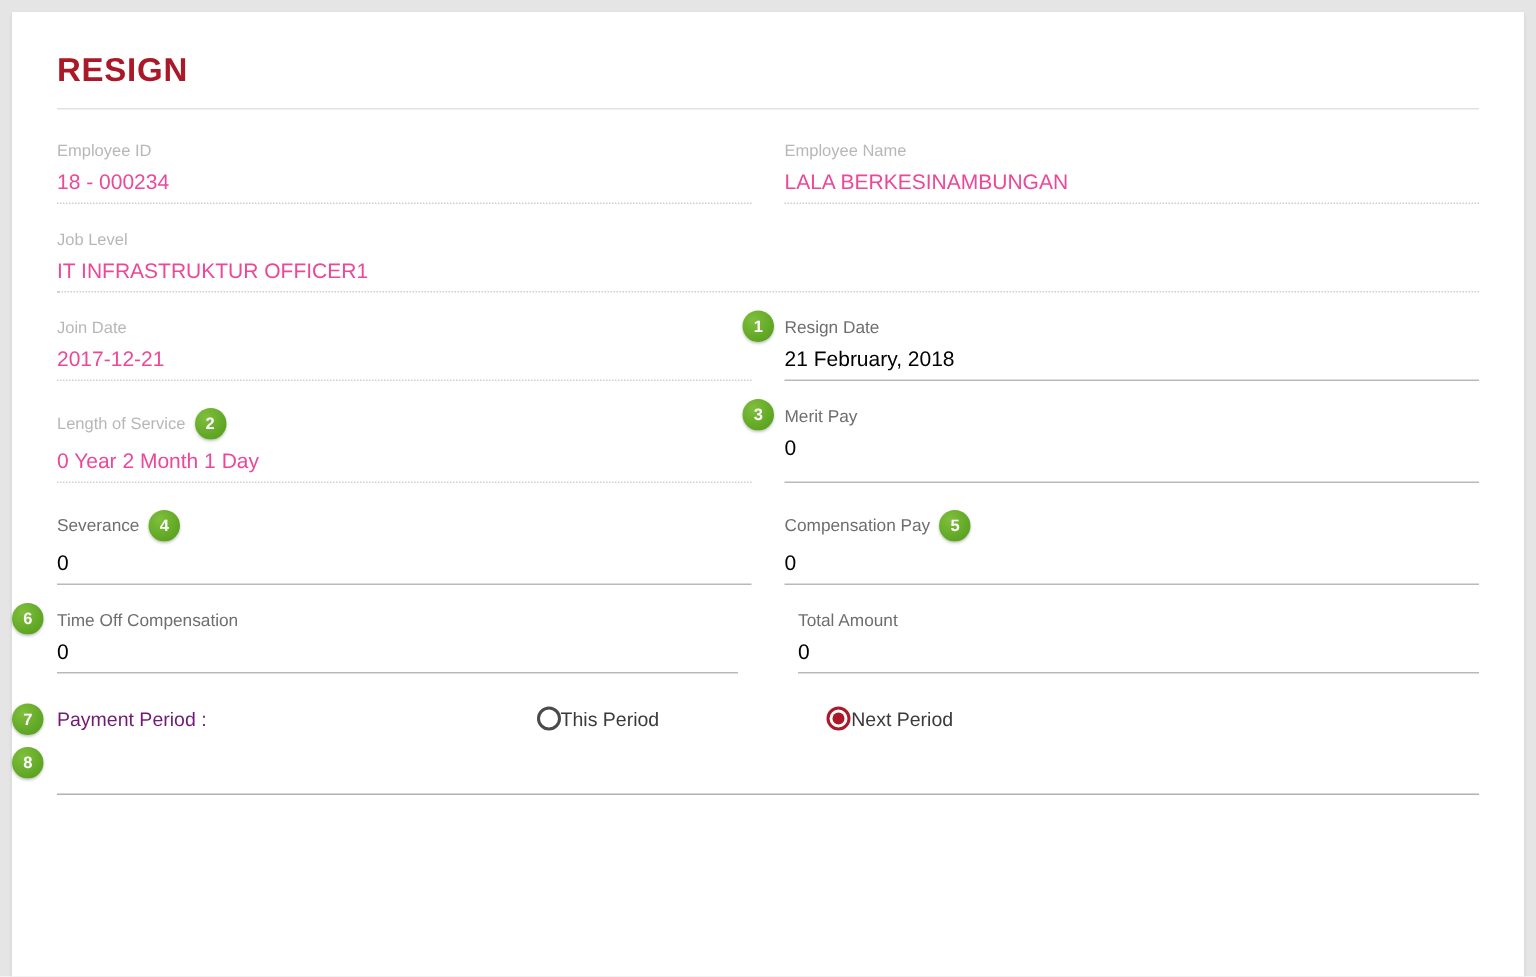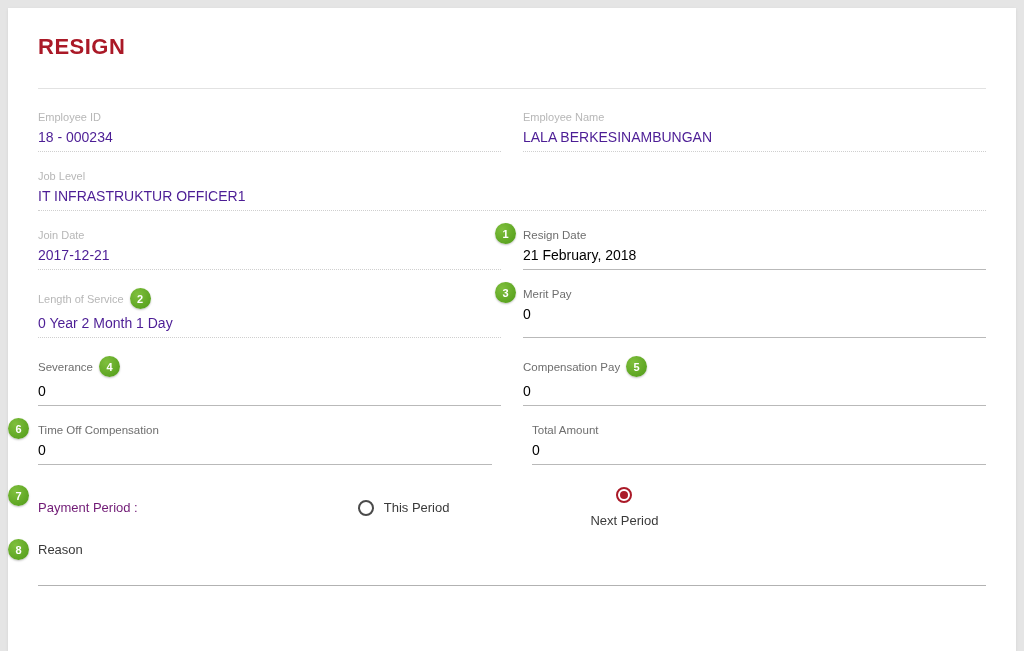--- a/index.html
+++ b/index.html
@@ -17,38 +17,38 @@
     height: 100%;
     padding: 26px 30px 0 30px;
     position: relative;
     box-shadow: 0 1px 3px rgba(0,0,0,0.08);
   }
   .page-title {
     color: #aa1927;
     font-size: 22px;
     font-weight: 700;
     letter-spacing: 0.5px;
-    padding-bottom: 28px;
+    padding-bottom: 12px;
     border-bottom: 1px solid #e2e2e2;
     margin-bottom: 22px;
   }
   .field-row {
     display: flex;
     gap: 22px;
   }
   .field {
     flex: 1;
     border-bottom: 1px dotted #cfcfcf;
     padding: 0 0 6px 0;
     margin-bottom: 18px;
     position: relative;
   }
   .field.solid { border-bottom: 1px solid #b9b9b9; }
   .field.readonly .label { color: #b7b7b7; font-size: 11px; }
-  .field.readonly .value { color: #4c1d95; font-size: 14px; margin-top: 6px; }
+  .field.readonly .value { color: #ec4899; font-size: 14px; margin-top: 6px; }
   .field .label {
     color: #6e6e6e;
     font-size: 11.5px;
     display: flex;
     align-items: center;
     gap: 6px;
   }
   .field .value {
     color: #000000;
     font-size: 14px;
@@ -60,21 +60,20 @@
     display: flex;
     align-items: center;
     padding: 4px 0 14px 0;
     gap: 40px;
     position: relative;
   }
   .radio-label { font-size: 13px; color: #701a75; margin-right: 60px; display:flex; align-items:center; gap:6px;}
   .radio-opt {
     display: flex;
     align-items: center;
-    gap: 10px;
     font-size: 13px;
     color: #3a3a3a;
     cursor: pointer;
   }
   .radio-circle {
     width: 16px; height: 16px; border-radius: 50%;
     border: 2px solid #4a4a4a;
     display: inline-flex; align-items: center; justify-content: center;
   }
   .radio-circle.checked { border-color: #aa1927; }
@@ -183,24 +182,23 @@
     </div>
   </div>
 
   <div class="radio-row">
     <span class="badge left-edge" style="top:2px;">7</span>
     <span class="radio-label">Payment Period :</span>
     <span class="radio-opt" style="margin-left:120px;">
       <span class="radio-circle"></span>
       <span>This Period</span>
     </span>
-    <span class="radio-opt" style="margin-left:101px;flex-direction:column;">
+    <span class="radio-opt" style="margin-left:72px;">
       <span class="radio-circle checked"></span>
       <span>Next Period</span>
     </span>
   </div>
 
   <div class="reason">
     <span class="badge left-edge" style="top:-3px;">8</span>
-    <div class="reason-label">Reason</div>
   </div>
 
 </div>
 
 </body></html>

